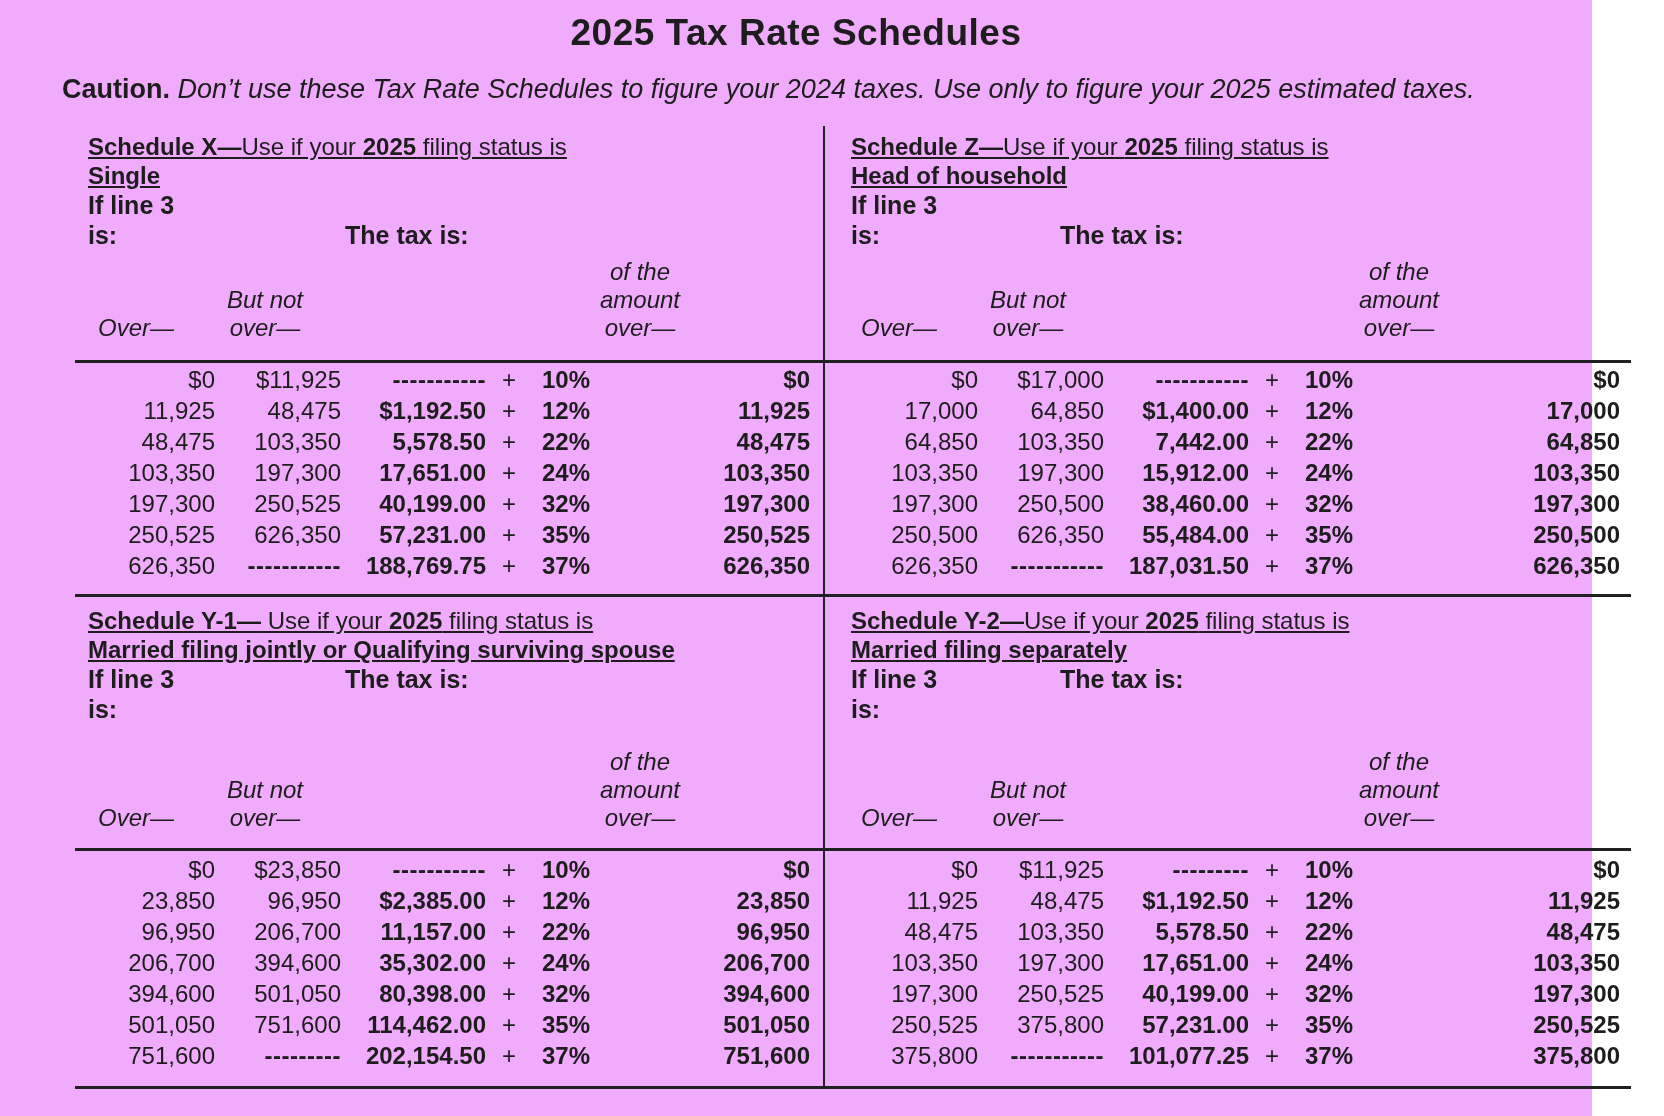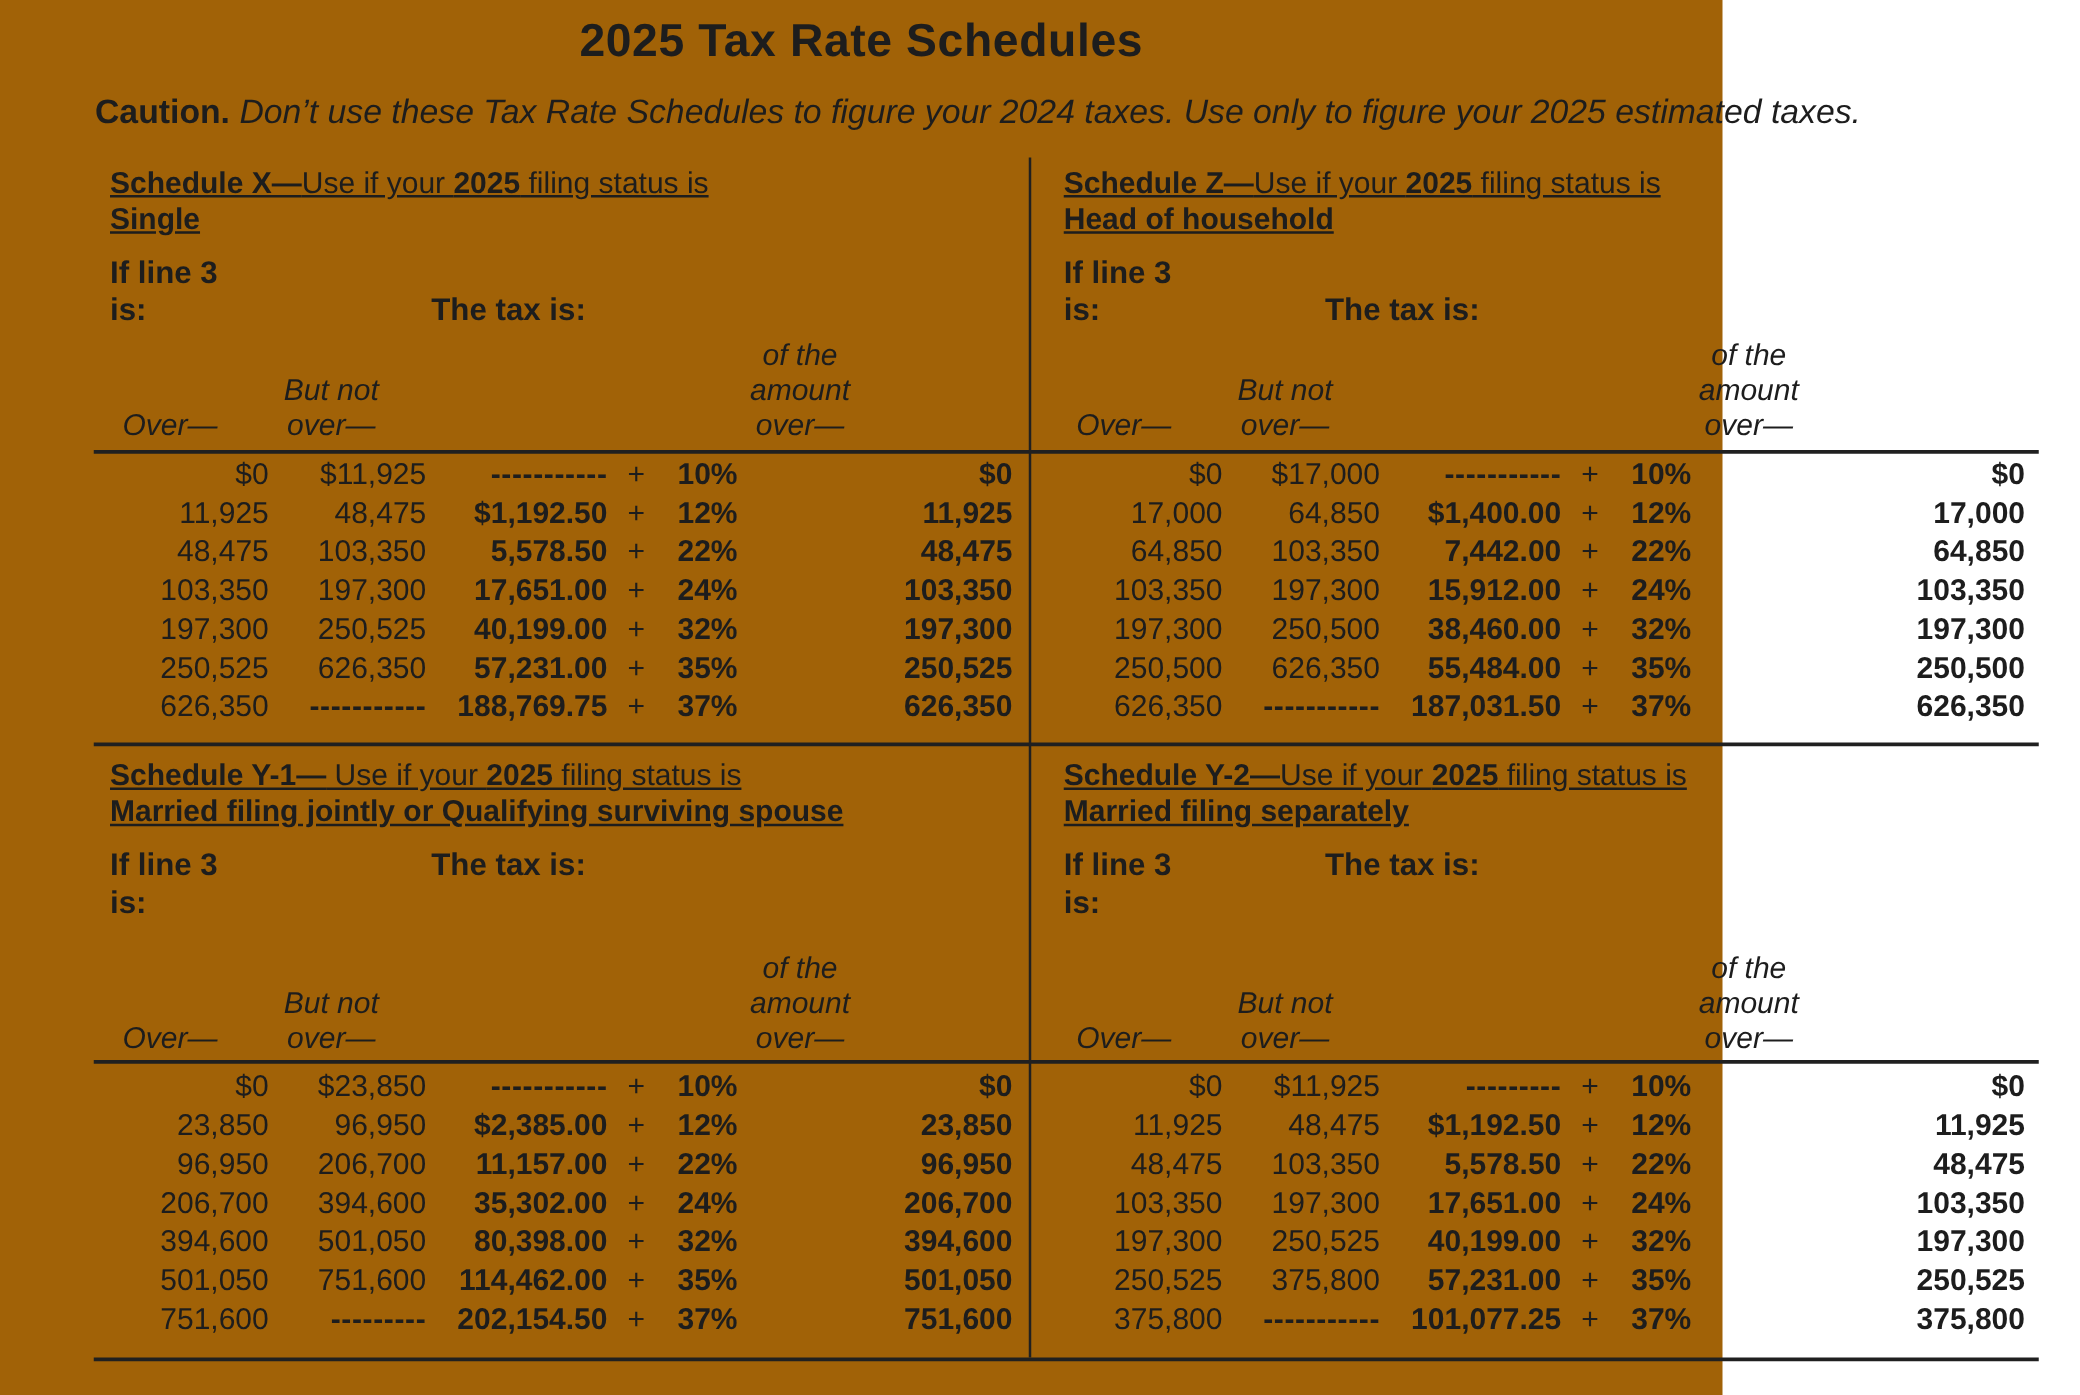--- a/index.html
+++ b/index.html
@@ -1,23 +1,23 @@
 <!DOCTYPE html>
 <html><head>
 <meta charset="utf-8">
 <style>
   * { margin:0; padding:0; box-sizing:border-box; }
   html,body { width:1664px; height:1116px; background:#ffffff; }
   body { font-family:"Liberation Sans","DejaVu Sans",sans-serif; color:#1d1d1d; overflow:hidden; }
-  .page { position:relative; width:1378px; height:1116px; background:#a16207; }
+  .page { position:relative; width:1592px; height:1116px; background:#f0abfc; }
 
   .title { position:absolute; top:12px; left:0; width:100%; text-align:center;
            font-size:37px; font-weight:bold; letter-spacing:0.5px; }
 
-  .caution { position:absolute; top:74px; left:76px; width:1540px; font-size:27px;
+  .caution { position:absolute; top:74px; left:62px; width:1540px; font-size:27px;
              font-style:italic; }
   .caution .clabel { font-style:normal; font-weight:bold; }
 
   
   .vrule  { position:absolute; left:823px; top:126px; width:2px;  height:960px; background:#202020; }
   .hrule  { position:absolute; background:#202020; height:3px; }
   .r-top    { top:360px;  left:75px; width:1556px; }
   .r-mid    { top:594px;  left:75px; width:1556px; }
   .r-bothdr { top:848px;  left:75px; width:1556px; }
   .r-bottom { top:1086px; left:75px; width:1556px; }
@@ -26,21 +26,21 @@
   .panel { position:absolute; }
   .panel-left  { left:75px;  width:750px; }
   .panel-right { left:838px; width:792px; }
   .panel-top    { top:128px; height:466px; }
   .panel-bottom { top:596px; height:490px; }
 
   .sched-heading { padding-left:13px; margin-top:4px; font-size:24px; line-height:29px;text-decoration:underline; }
   .panel-bottom .sched-heading { margin-top:10px; }
   .b { font-weight:bold; }
 
-  .labels { position:relative; padding-left:13px; margin-top:13px;
+  .labels { position:relative; padding-left:13px; 
             font-size:25px; font-weight:bold; line-height:30px; }
   .tax-is { position:absolute; left:270px; top:30px; }
   .panel-right  .tax-is { left:222px; }
   .panel-bottom .tax-is { top:0; }
 
   .colhead { display:grid; grid-template-columns:140px 130px 145px 38px 62px 1fr;
              margin-top:8px; font-size:24px; font-style:italic; line-height:28px;
              align-items:end; }
   .panel-bottom .colhead { margin-top:24px; }
   .colhead .ch { text-align:center; }

